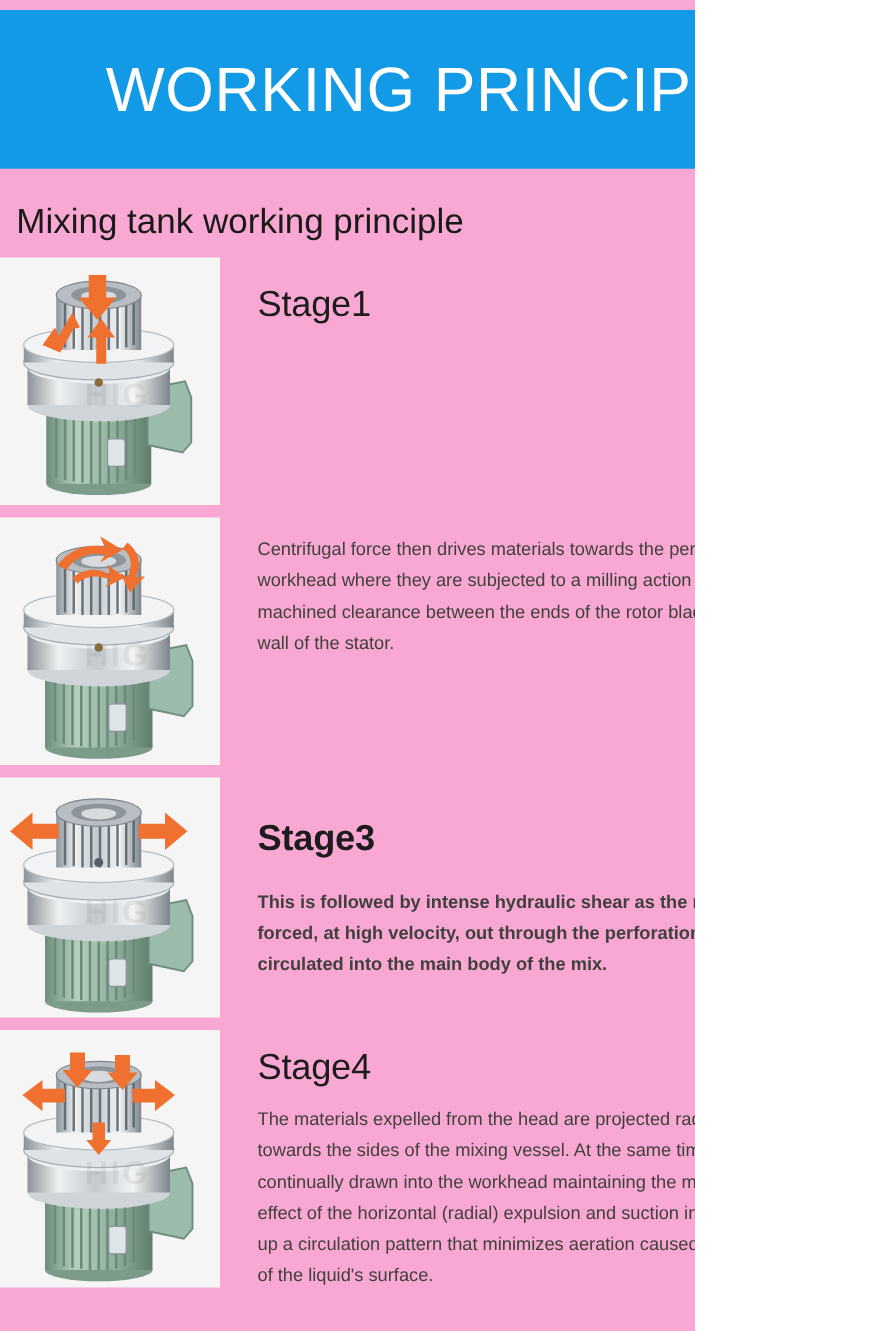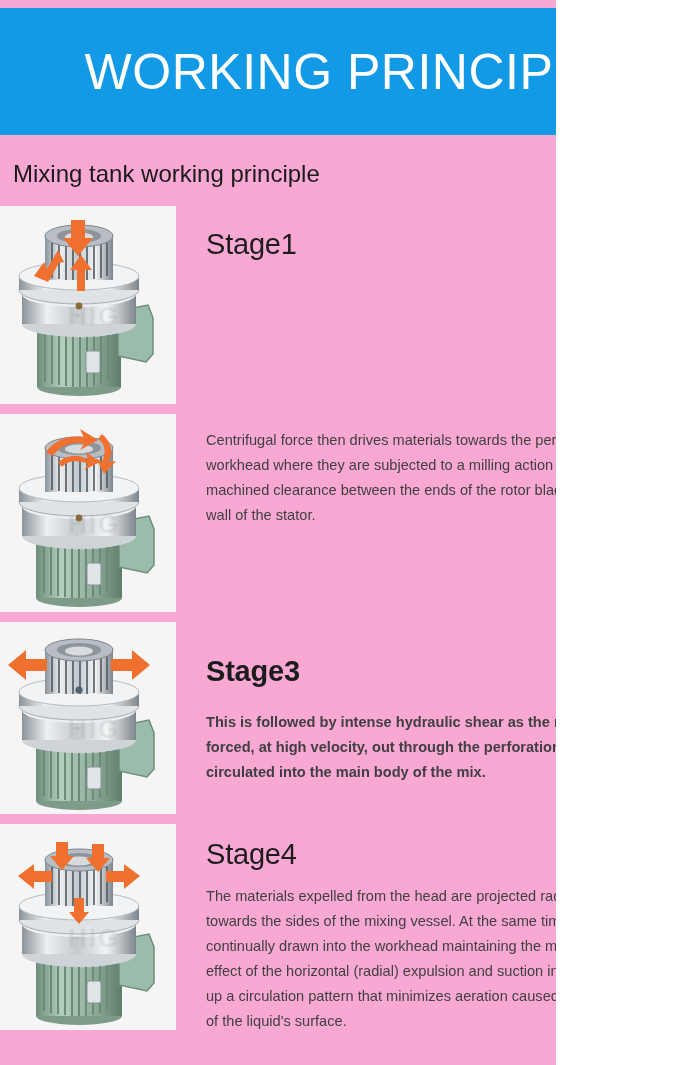--- a/index.html
+++ b/index.html
@@ -40,21 +40,21 @@
     letter-spacing: 0.5px;
     line-height: 1;
     white-space: nowrap;
   }
 
   
   .section-heading {
     position: absolute;
     left: 13px;
     top: 160px;
-    font-size: 24px;
+    font-size: 28px;
     font-weight: 400;
     color: #1a1a1a;
     line-height: 1.2;
     white-space: nowrap;
   }
 
   
   .stages {
     position: absolute;
     left: 0;

